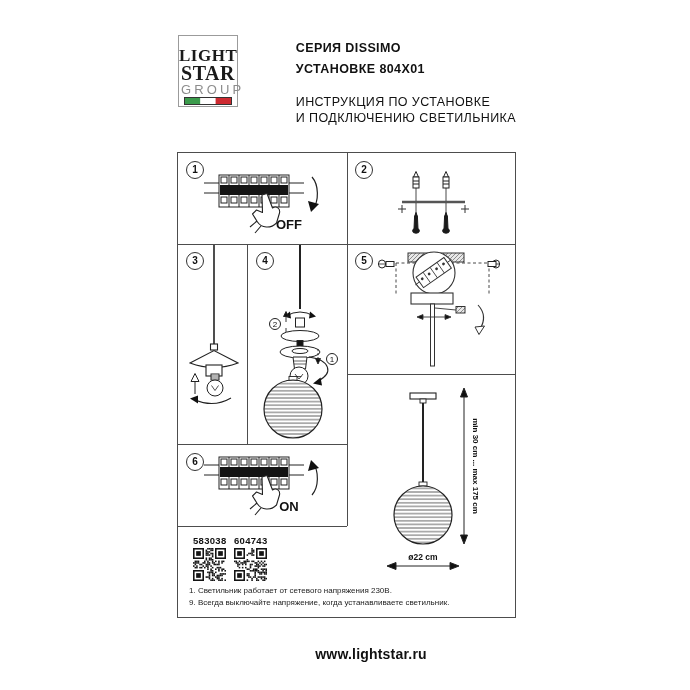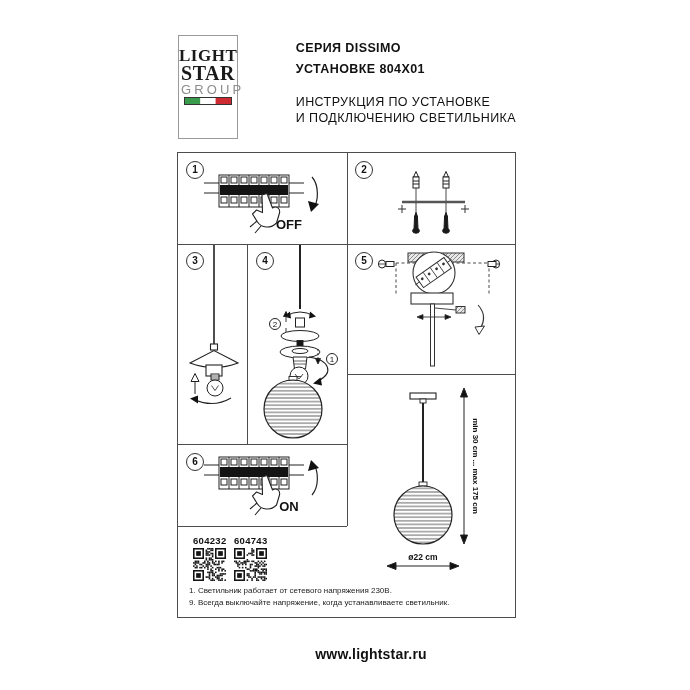--- a/index.html
+++ b/index.html
@@ -1,19 +1,19 @@
 <!DOCTYPE html>
 <html><head>
 <meta charset="utf-8">
 <style>
   html,body{margin:0;padding:0;background:#fff;}
   .page{position:relative;width:690px;height:690px;background:#ffffff;overflow:hidden;
         font-family:"Liberation Sans",sans-serif;color:#111;}
   
-  .logo{position:absolute;left:178px;top:35px;width:60px;height:104px;
+  .logo{position:absolute;left:178px;top:35px;width:60px;height:72px;
         border:1.5px solid #9b9b9b;box-sizing:border-box;text-align:center;background:#fff;}
   .logo-light{margin-top:11px;font-family:"Liberation Serif",serif;font-weight:bold;
               font-size:17px;line-height:17px;letter-spacing:.5px;color:#1a1a1a;}
   .logo-star{font-family:"Liberation Serif",serif;font-weight:bold;font-size:20px;
              line-height:19px;letter-spacing:.5px;color:#1a1a1a;}
   .logo-group{margin-top:2px;font-size:13px;letter-spacing:3.1px;color:#8d8d8d;
               text-indent:2px;line-height:9px;}
   .logo-flag{margin-top:3px;}
   .logo-flag svg{display:block;margin:0 auto;border:1px solid #333;}
   
@@ -336,21 +336,21 @@
       </g>
       <text transform="translate(125,91) rotate(90)" text-anchor="middle" font-size="8" font-weight="bold" fill="#111">min 30 cm ... max 175 cm</text>
       <text x="75" y="185" text-anchor="middle" font-size="8.5" font-weight="bold" fill="#111">ø22 cm</text>
       <g stroke="#222" fill="#111">
         <line x1="44" y1="191" x2="106" y2="191" stroke-width="1"></line>
         <polygon points="39,191 48,187.5 48,194.5"></polygon>
         <polygon points="111,191 102,187.5 102,194.5"></polygon>
       </g>
     </svg>
 
-    <div class="art-code" style="left:15px;top:382px;">604232</div>
+    <div class="art-code" style="left:15px;top:382px;">583038</div>
     <div class="art-code" style="left:56px;top:382px;">604743</div>
     <svg class="qr" style="left:15px;top:395px;" width="33" height="33" viewBox="0 0 33 33">
         <rect x="14.14" y="0.00" width="1.57" height="1.57" fill="#141414"></rect>
         <rect x="15.71" y="0.00" width="1.57" height="1.57" fill="#141414"></rect>
         <rect x="17.29" y="0.00" width="1.57" height="1.57" fill="#141414"></rect>
         <rect x="18.86" y="0.00" width="1.57" height="1.57" fill="#141414"></rect>
         <rect x="12.57" y="1.57" width="1.57" height="1.57" fill="#141414"></rect>
         <rect x="17.29" y="1.57" width="1.57" height="1.57" fill="#141414"></rect>
         <rect x="18.86" y="1.57" width="1.57" height="1.57" fill="#141414"></rect>
         <rect x="12.57" y="3.14" width="1.57" height="1.57" fill="#141414"></rect>

